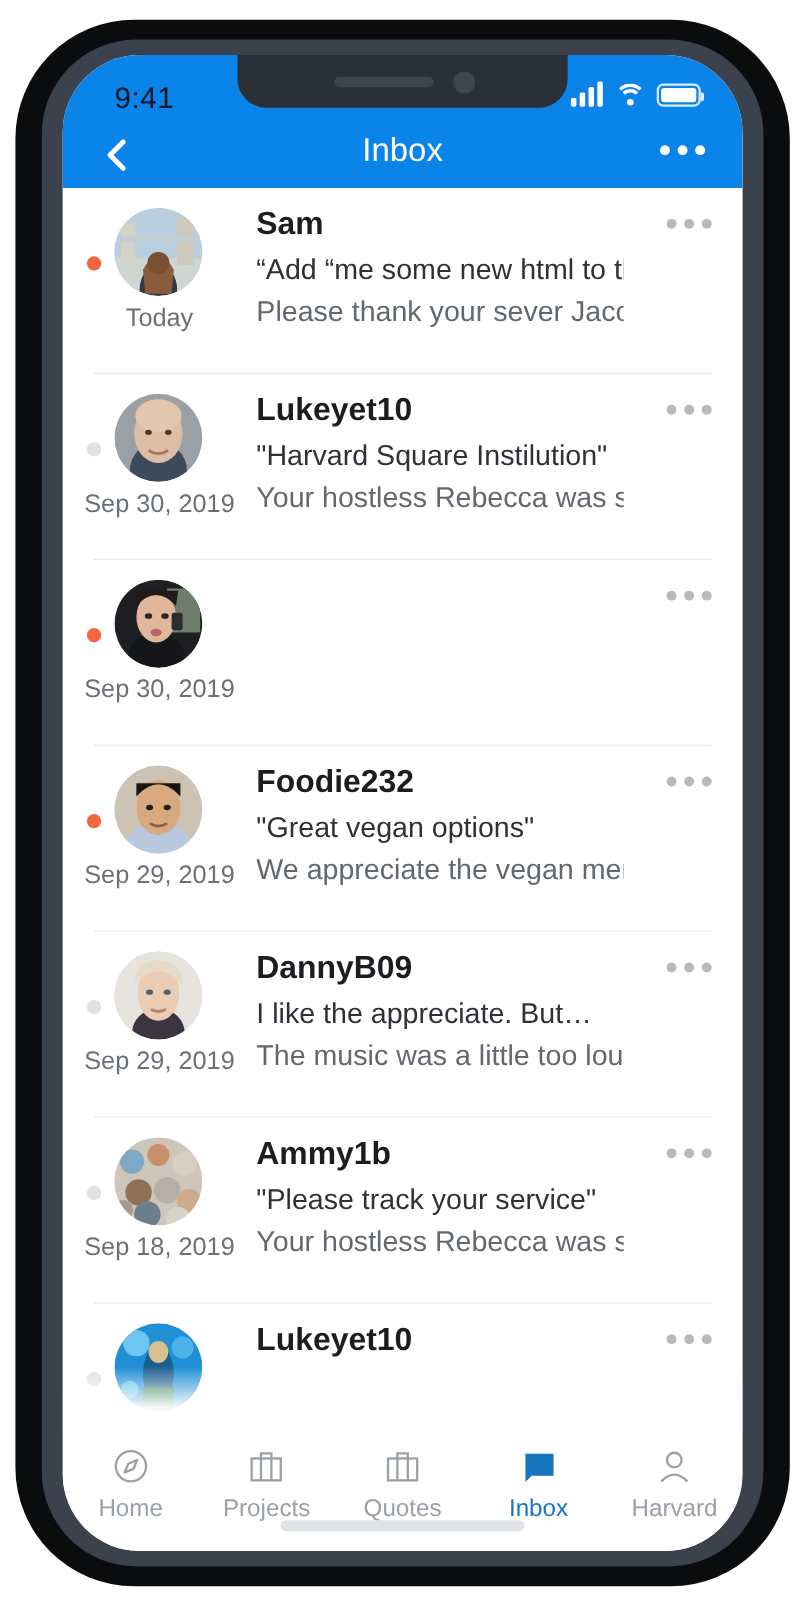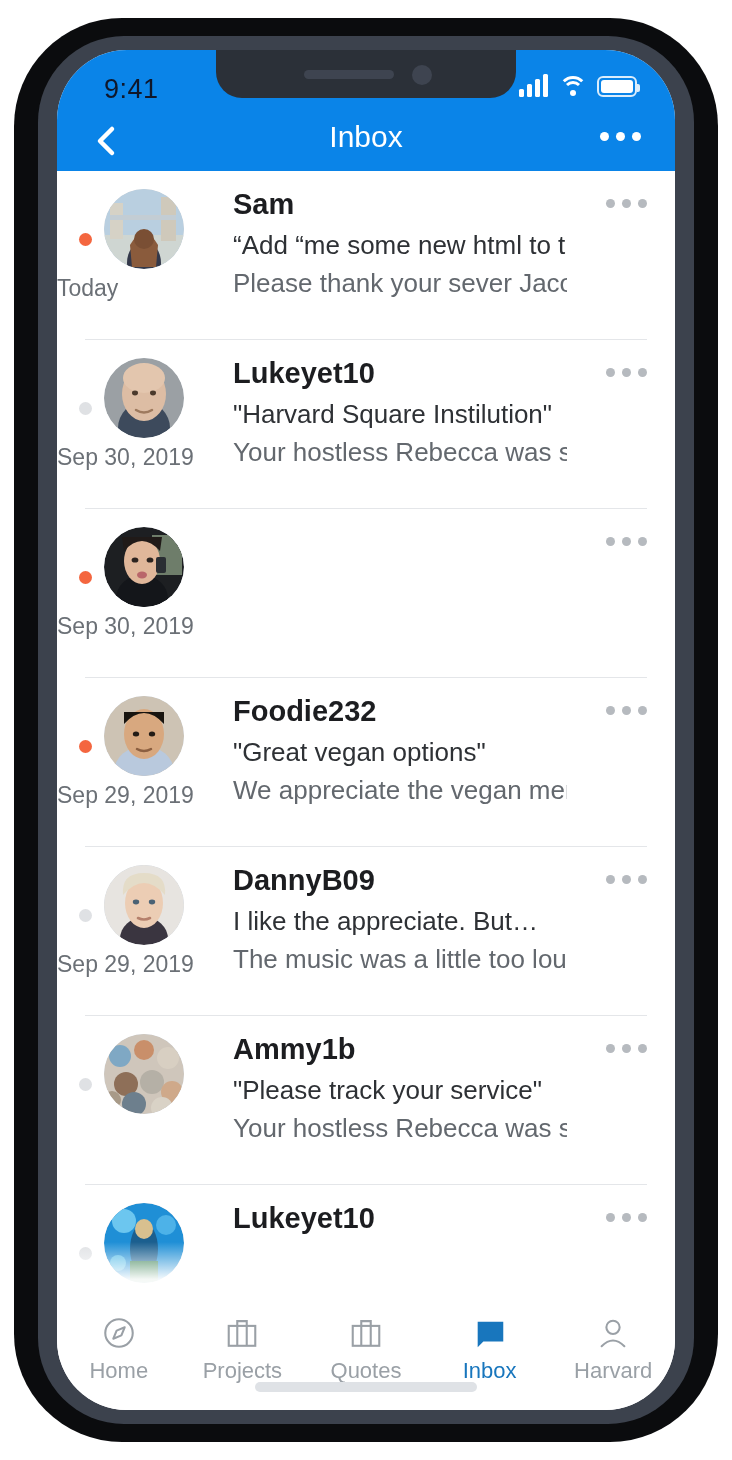--- a/index.html
+++ b/index.html
@@ -275,20 +275,21 @@
     overflow: hidden;
     background: #cfd4da;
   }
   .avatar svg { display: block; width: 80px; height: 80px; }
 
   .date {
     position: absolute;
     left: 0;
     top: 104px;
     width: 176px;
+    text-align: center;
     color: #6b7076;
     font-size: 23px;
   }
 
   .msg {
     position: absolute;
     left: 176px;
     right: 108px;
     top: 16px;
   }
@@ -619,20 +620,21 @@
                 <circle cx="64" cy="24" r="11" fill="#d8cfc2"></circle>
                 <circle cx="22" cy="50" r="12" fill="#8e6f58"></circle>
                 <circle cx="48" cy="48" r="12" fill="#b5b0a6"></circle>
                 <circle cx="68" cy="58" r="11" fill="#cfa98a"></circle>
                 <circle cx="30" cy="70" r="12" fill="#6d7f8d"></circle>
                 <circle cx="58" cy="74" r="11" fill="#d9d2c6"></circle>
                 <circle cx="8" cy="66" r="9" fill="#a89a88"></circle>
               </g>
             </svg>
         </div>
+        <div class="date">Sep 18, 2019</div>
         <div class="msg">
           <p class="name">Ammy1b</p>
           <p class="subject">"Please track your service"</p>
           <p class="preview">Your hostless Rebecca was so...</p>
         </div>
         <div class="row-more">
             <i></i>
             <i></i>
             <i></i>
           </div>

